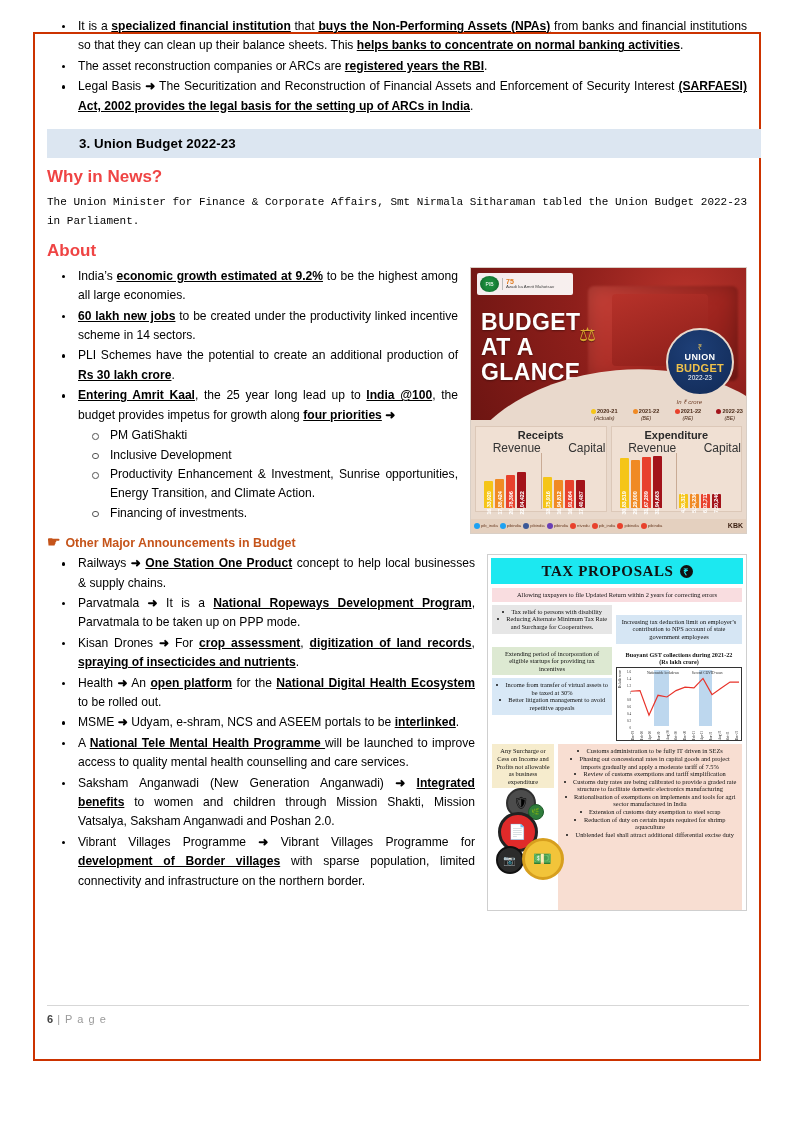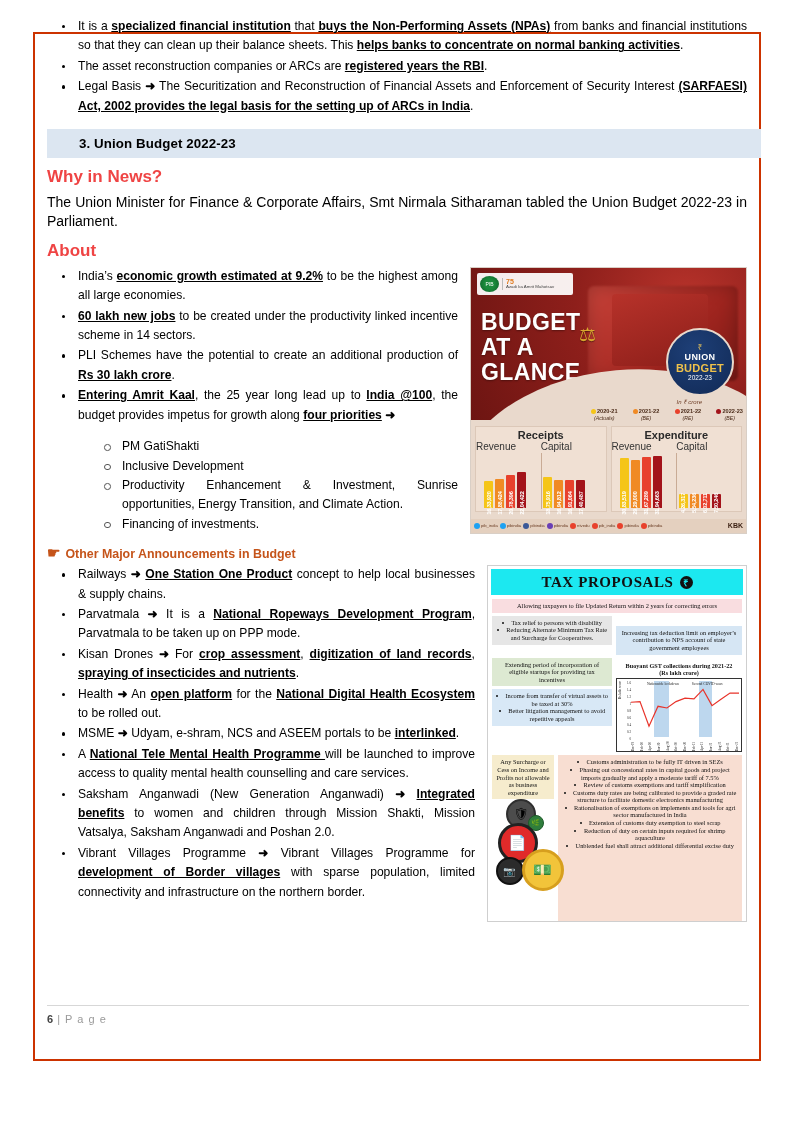--- a/index.html
+++ b/index.html
@@ -16,37 +16,38 @@
     box-sizing:border-box;
     background:#fff;
   }
   .content{
     position:absolute;left:47px;top:17px;
     width:700px;
   }
 
   
   .para{
-    font-size:14px;line-height:19.4px;color:#000;
+    font-size:11px;line-height:19.4px;color:#000;
     text-align:justify;
+    font-family:Liberation Mono, monospace;
   }
   .u{ text-decoration:underline; font-weight:bold; }
   .arrow{font-weight:bold;}
 
   
   ul.bl{list-style:none;margin:0;padding:0;}
   ul.bl > li{
     position:relative;padding-left:31px;margin:0 0 1px 0;
     font-size:12.1px;line-height:19.4px;text-align:justify;color:#000;
   }
   ul.bl > li::before{
     content:"";position:absolute;left:15px;top:8px;
     width:3.4px;height:3.4px;background:#000;border-radius:50%;
   }
-  ul.sub{list-style:none;margin:12px;padding:0;}
+  ul.sub{list-style:none;margin:0;padding:0;}
   ul.sub > li{
     position:relative;padding-left:63px;margin:0;
     font-size:12.1px;line-height:19.4px;text-align:justify;color:#000;
   }
   ul.sub > li::before{
     content:"";position:absolute;left:45px;top:7px;
     width:4.6px;height:4.6px;border:1px solid #555;border-radius:50%;
   }
 
   
@@ -160,21 +161,21 @@
     display:flex;gap:4px;padding:3px 4px;box-sizing:border-box;
   }
   .pan{
     flex:1;background:#f0e0d3;border:1px solid #dcc8b8;
     position:relative;
   }
   .pan h4{
     margin:2px 0 0 0;text-align:center;font-size:11px;font-weight:bold;color:#2a2a2a;
   }
   .pan .subs{display:flex;}
-  .pan .subs .s{flex:1;text-align:left;font-size:10px;color:#333;}
+  .pan .subs .s{flex:1;text-align:right;font-size:12px;color:#333;}
   .pan .divider{
     position:absolute;left:50%;top:26px;width:1px;height:56px;background:#c9ab95;
   }
   .grp{
     position:absolute;bottom:3px;display:flex;align-items:flex-end;gap:2px;
   }
   .bar{
     width:9px;position:relative;border-radius:1px 1px 0 0;
   }
   .bar span{

